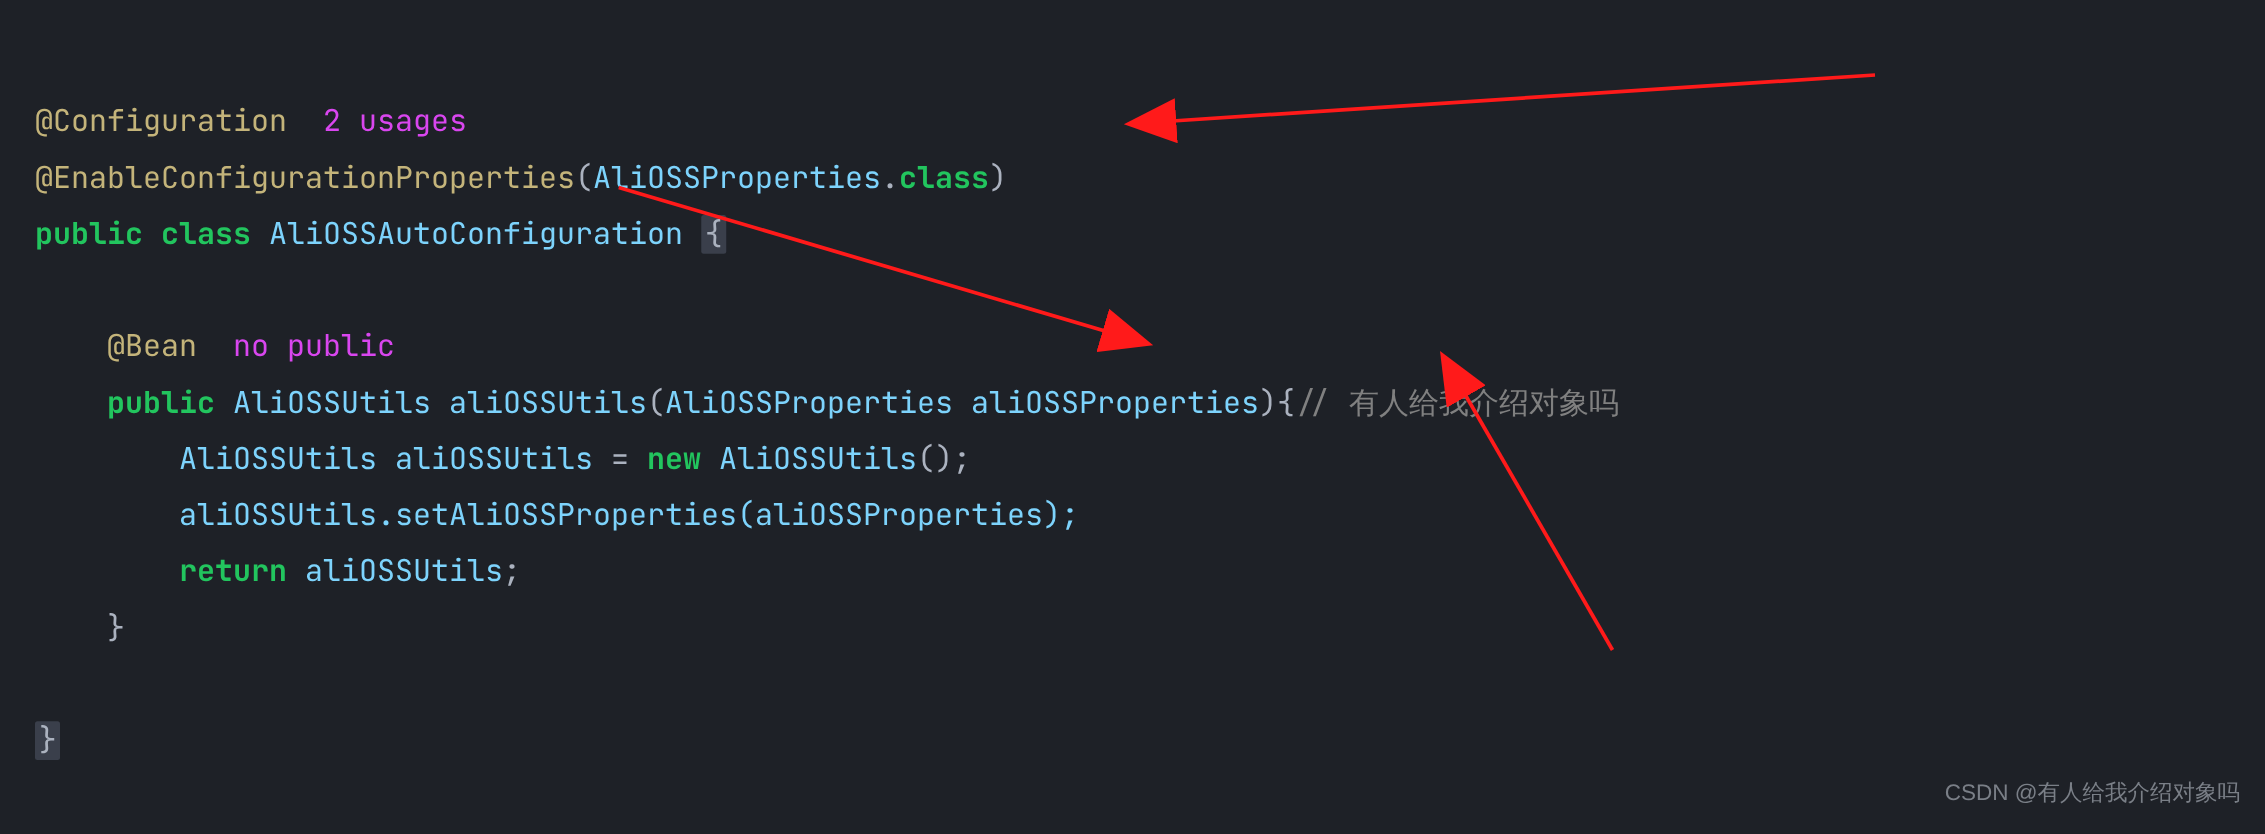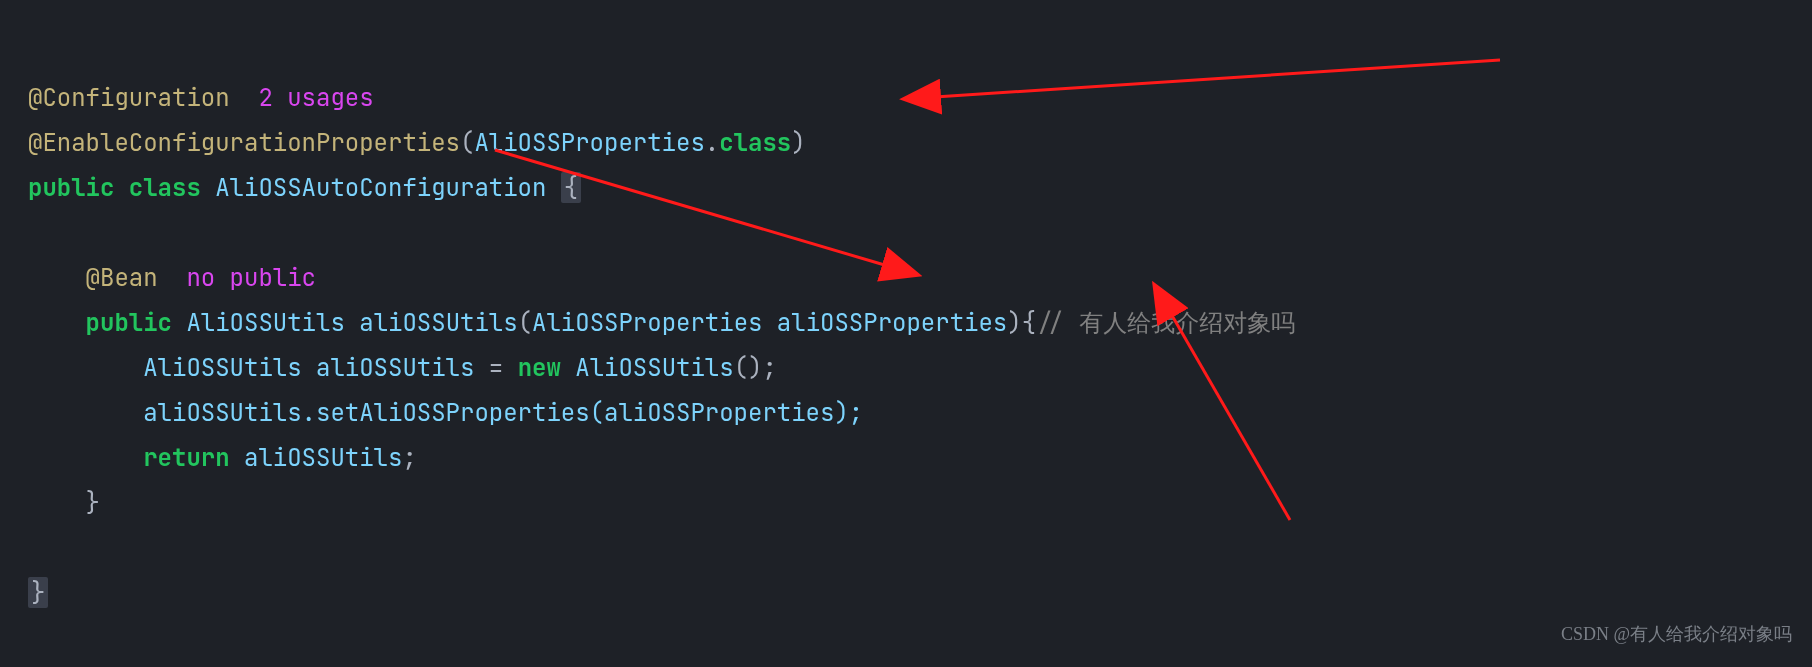--- a/index.html
+++ b/index.html
@@ -6,21 +6,21 @@
   body{position:relative;font-family:"JetBrains Mono","Consolas","Courier New",monospace;font-size:24px;line-height:45px;}
   .code{position:absolute;left:28px;top:30px;white-space:pre;color:#abb2bf;}
   .annotation{color:#c4b47a;}
   .hint{color:#d946ef;}
   .keyword{color:#22c55e;font-weight:bold;}
   .identifier{color:#7dd3fc;}
   .punc{color:#abb2bf;}
   .comment{color:#808080;}
   .hl-brace{background:#3a3f4b;padding:0 3px;border-radius:2px;}
   svg.arrows{position:absolute;left:0;top:0;width:1812px;height:667px;pointer-events:none;}
-  .watermark{position:absolute;right:20px;bottom:10px;color:#7a7f87;font-size:18px;font-family:Liberation Serif, serif;}
+  .watermark{position:absolute;right:20px;bottom:10px;color:#7a7f87;font-size:18px;font-family:Liberation Sans, sans-serif;}
 </style>
 </head>
 <body>
 
 <div class="code">
 <span><span class="annotation">@Configuration</span><span class="hint">  2 usages</span></span>
 <span><span class="annotation">@EnableConfigurationProperties</span><span class="punc">(</span><span class="identifier">AliOSSProperties</span><span class="punc">.</span><span class="keyword">class</span><span class="punc">)</span></span>
 <span><span class="keyword">public </span><span class="keyword">class </span><span class="identifier">AliOSSAutoConfiguration </span><span class="punc hl-brace">{</span></span>
 <span></span>
 <span><span>    </span><span class="annotation">@Bean</span><span class="hint">  no public</span></span>

